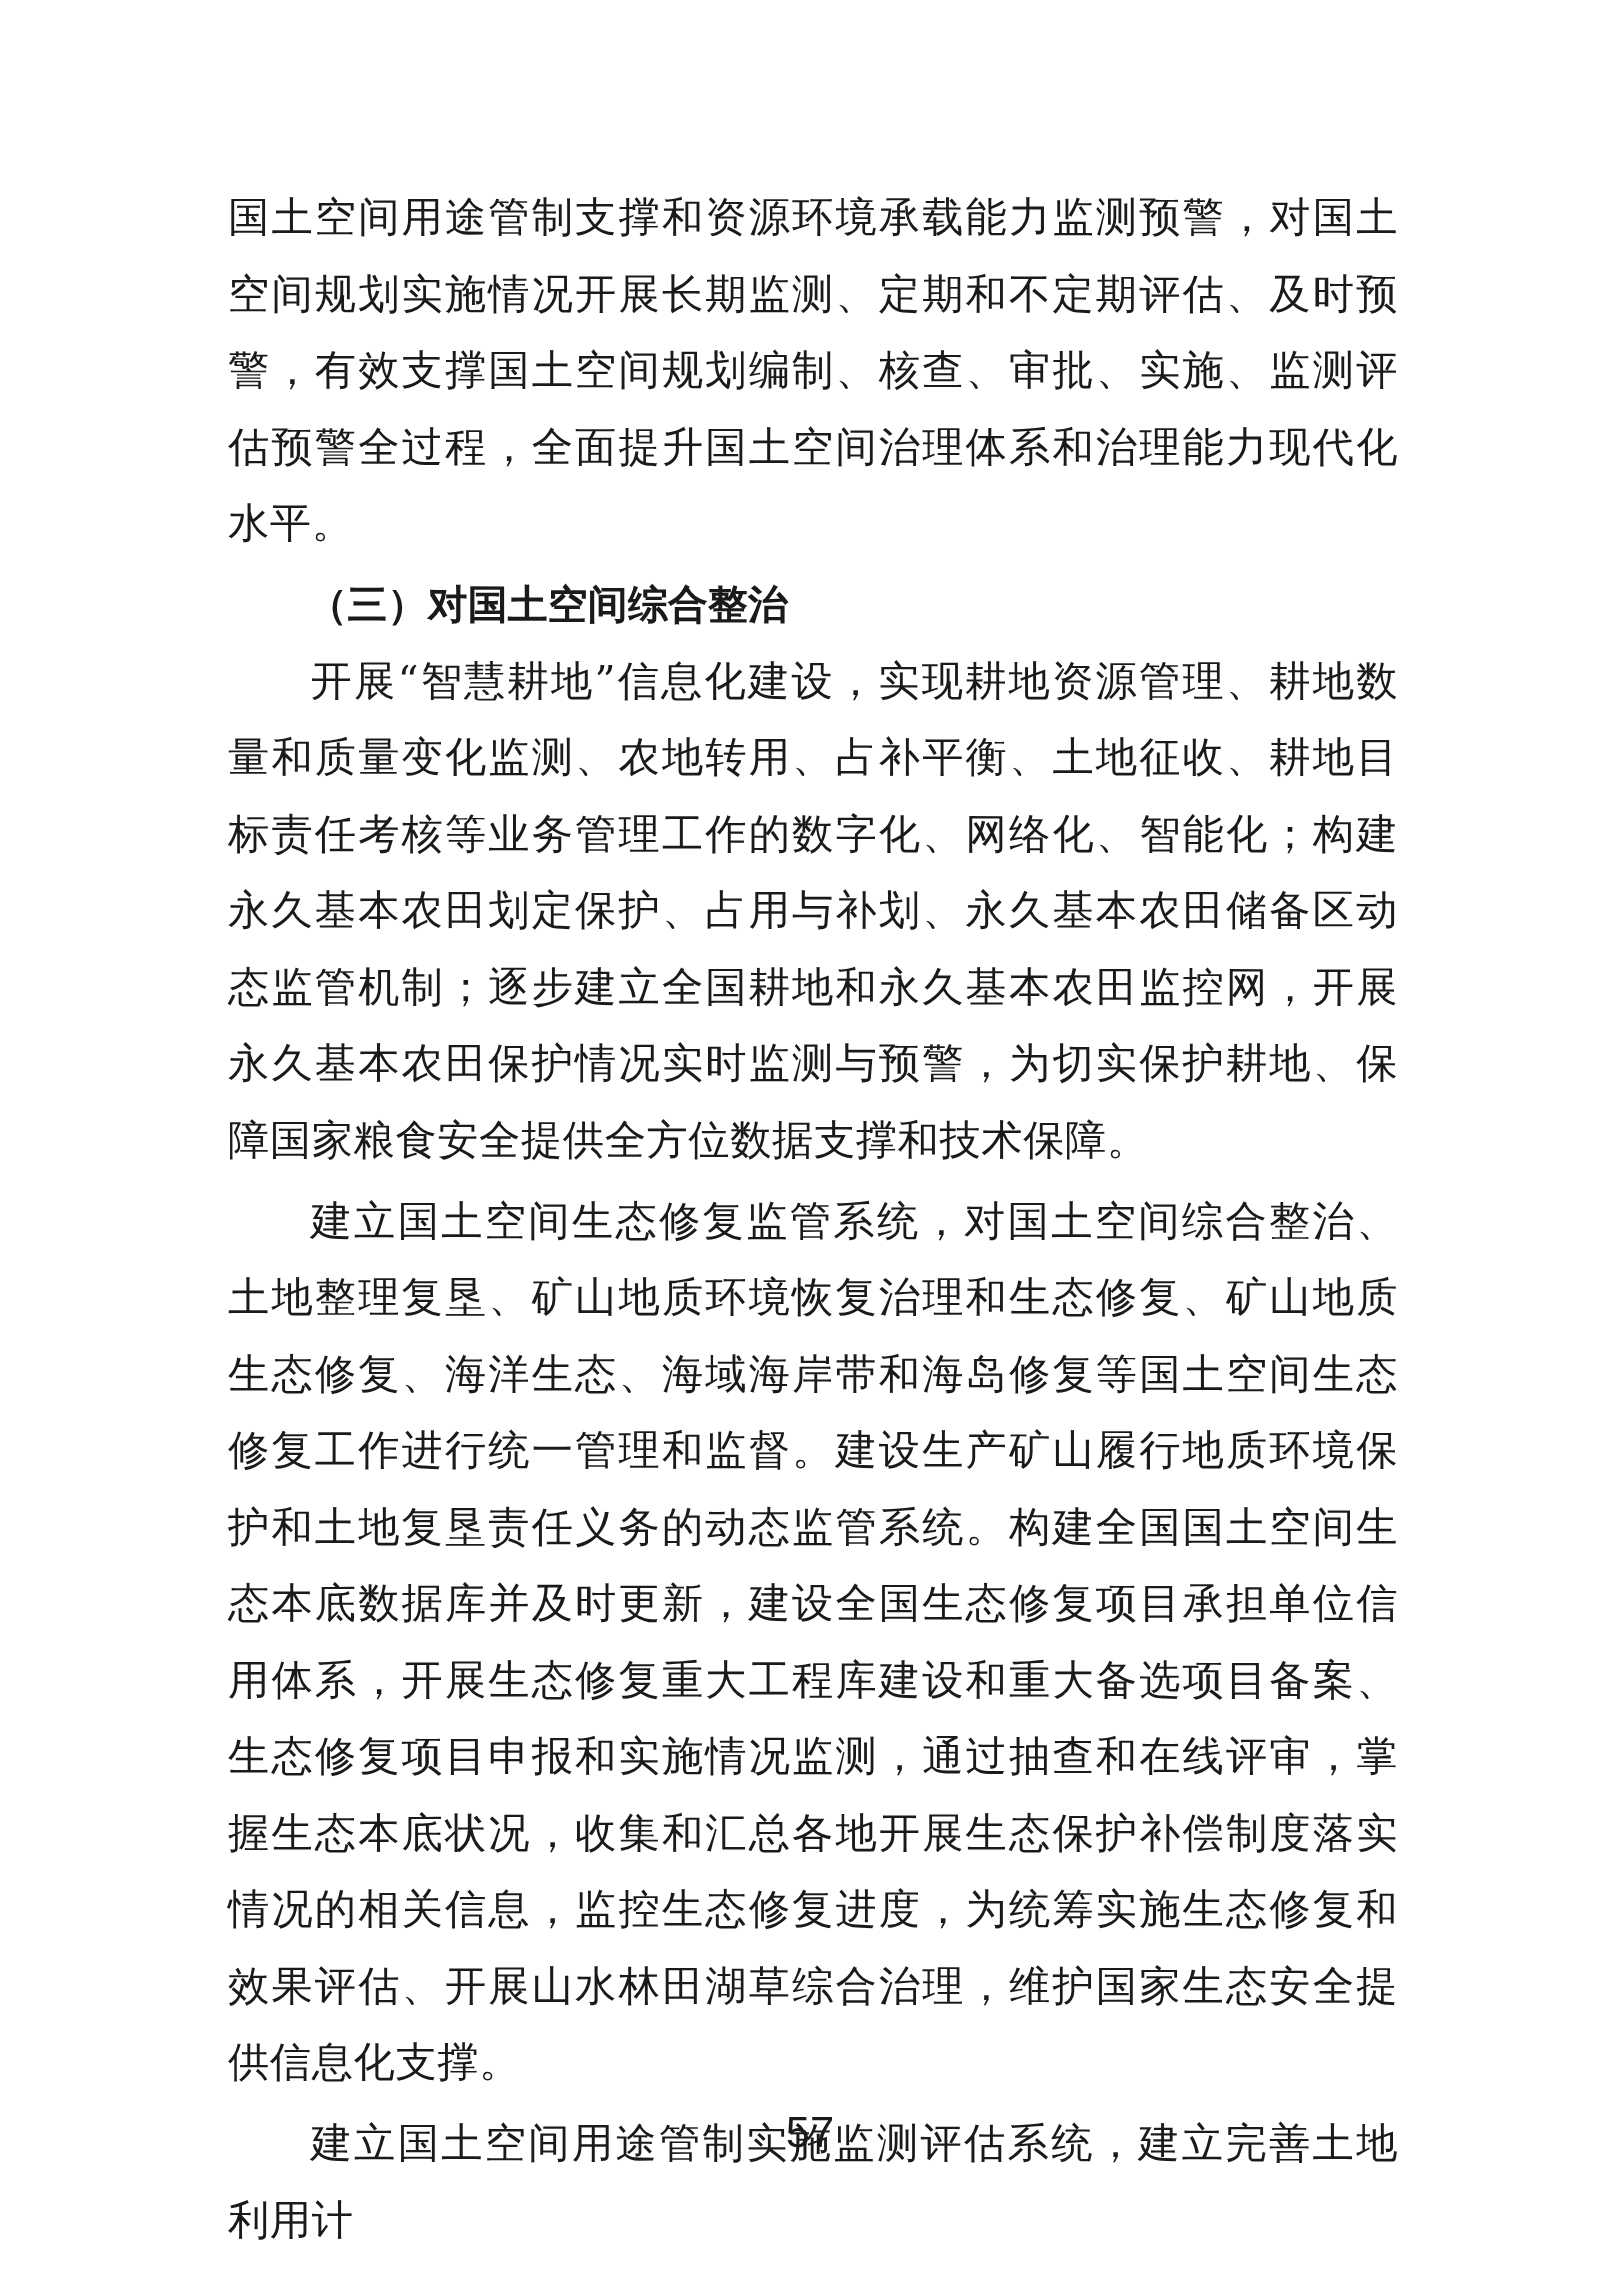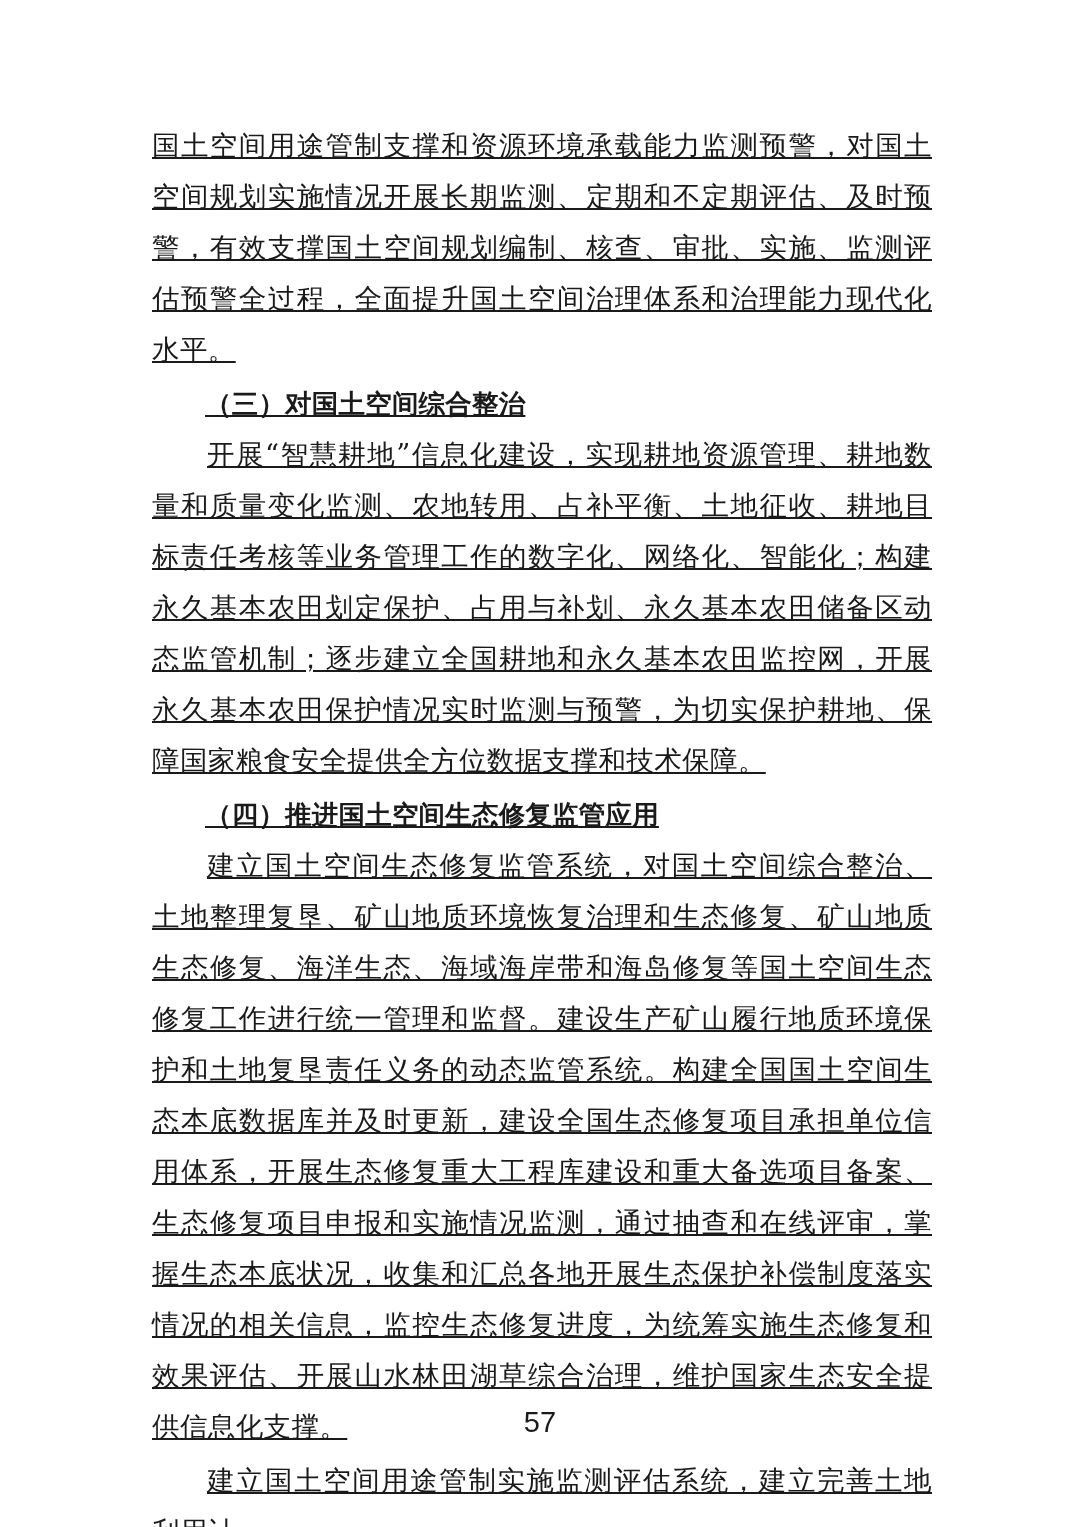--- a/index.html
+++ b/index.html
@@ -27,21 +27,20 @@
   }
   .doc-body {
     font-size: 27.5px;
     line-height: 51px;
     letter-spacing: 0.4px;
     text-align: justify;
     text-justify: inter-ideograph;
   }
   p {
     margin: 0;
-    text-decoration: underline;
   }
   .para {
     text-indent: 0;
   }
   .para-indent {
     text-indent: 2em;
   }
   .heading {
     font-family: "DejaVu Sans", "Liberation Sans", sans-serif;
     font-weight: bold;
@@ -71,21 +70,20 @@
     <p class="para">国土空间用途管制支撑和资源环境承载能力监测预警，对国土空间规划实施情况开展长期监测、定期和不定期评估、及时预警，有效支撑国土空间规划编制、核查、审批、实施、监测评估预警全过程，全面提升国土空间治理体系和治理能力现代化水平。</p>
 
     <div class="spacer-sm"></div>
 
     <p class="heading">（三）对国土空间综合整治</p>
 
     <p class="para-indent">开展“智慧耕地”信息化建设，实现耕地资源管理、耕地数量和质量变化监测、农地转用、占补平衡、土地征收、耕地目标责任考核等业务管理工作的数字化、网络化、智能化；构建永久基本农田划定保护、占用与补划、永久基本农田储备区动态监管机制；逐步建立全国耕地和永久基本农田监控网，开展永久基本农田保护情况实时监测与预警，为切实保护耕地、保障国家粮食安全提供全方位数据支撑和技术保障。</p>
 
     <div class="spacer-sm"></div>
 
-    <p class="heading">（四）推进国土空间生态修复监管应用</p>
 
     <p class="para-indent">建立国土空间生态修复监管系统，对国土空间综合整治、土地整理复垦、矿山地质环境恢复治理和生态修复、矿山地质生态修复、海洋生态、海域海岸带和海岛修复等国土空间生态修复工作进行统一管理和监督。建设生产矿山履行地质环境保护和土地复垦责任义务的动态监管系统。构建全国国土空间生态本底数据库并及时更新，建设全国生态修复项目承担单位信用体系，开展生态修复重大工程库建设和重大备选项目备案、生态修复项目申报和实施情况监测，通过抽查和在线评审，掌握生态本底状况，收集和汇总各地开展生态保护补偿制度落实情况的相关信息，监控生态修复进度，为统筹实施生态修复和效果评估、开展山水林田湖草综合治理，维护国家生态安全提供信息化支撑。</p>
 
     <div class="spacer-sm"></div>
 
 
     <p class="para-indent">建立国土空间用途管制实施监测评估系统，建立完善土地利用计</p>
 
   </div>
 

